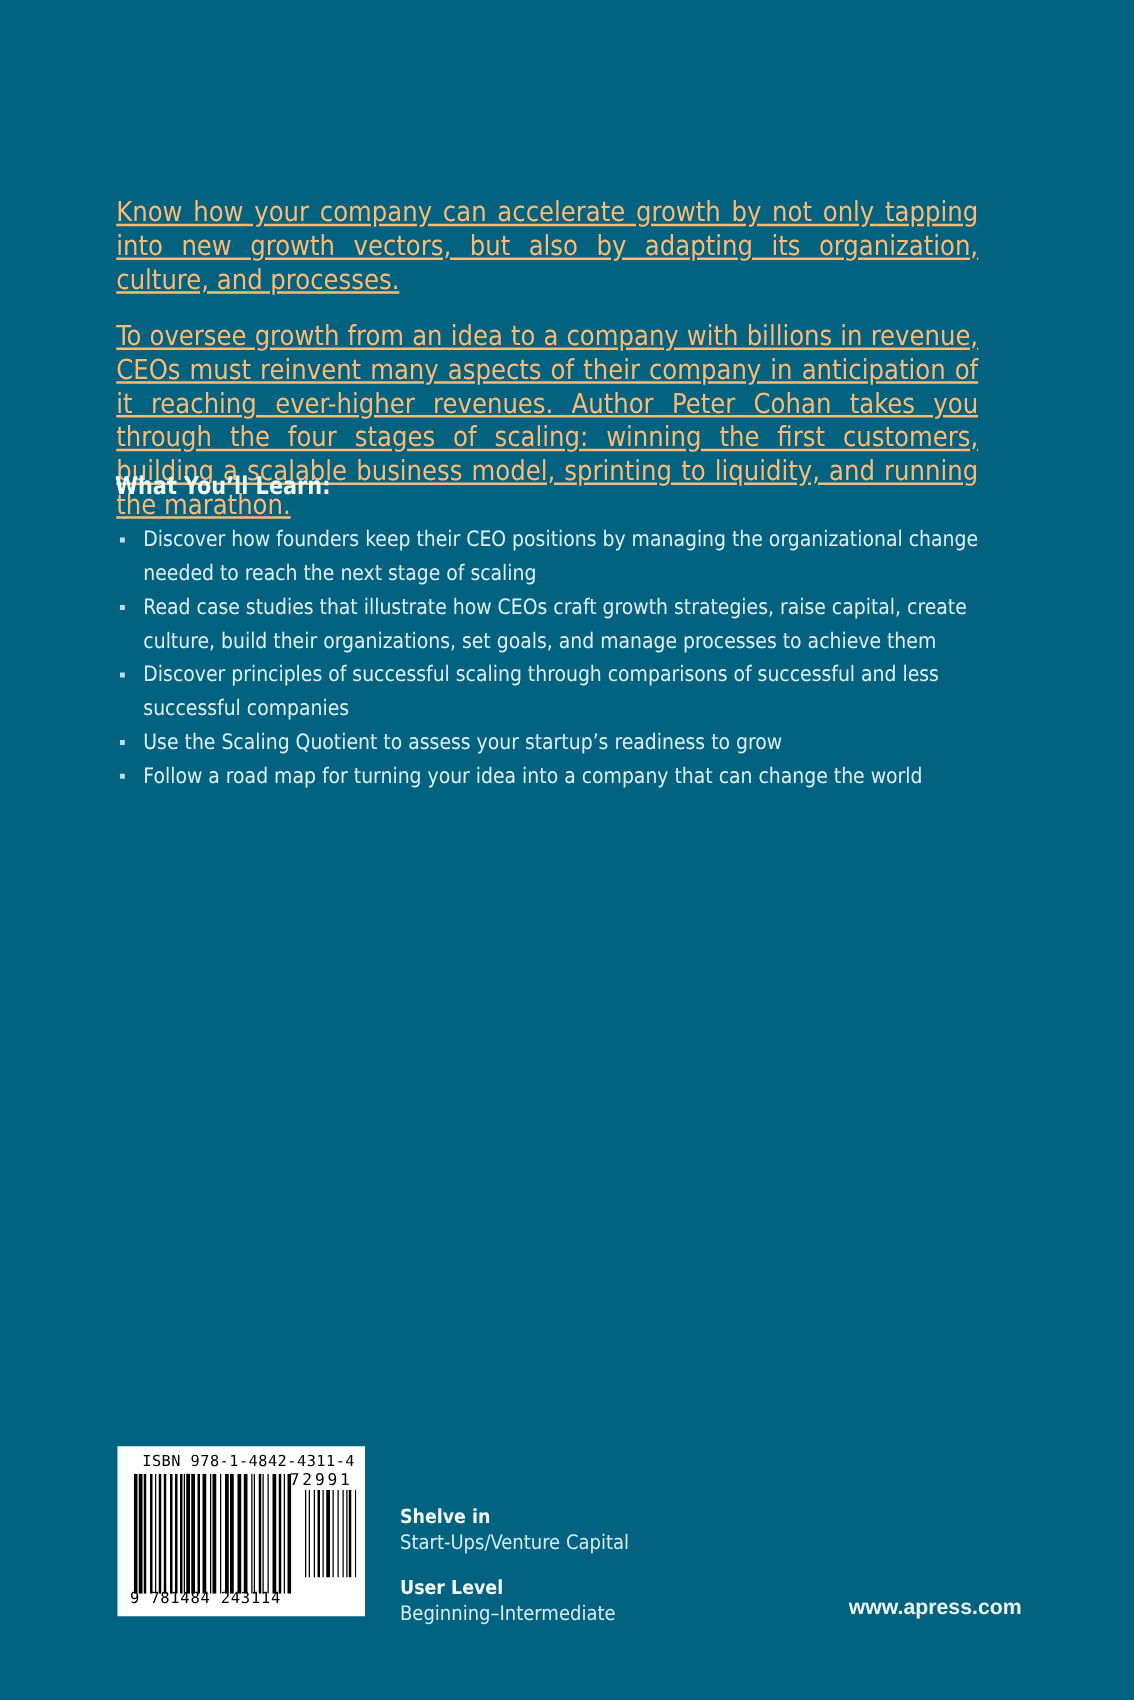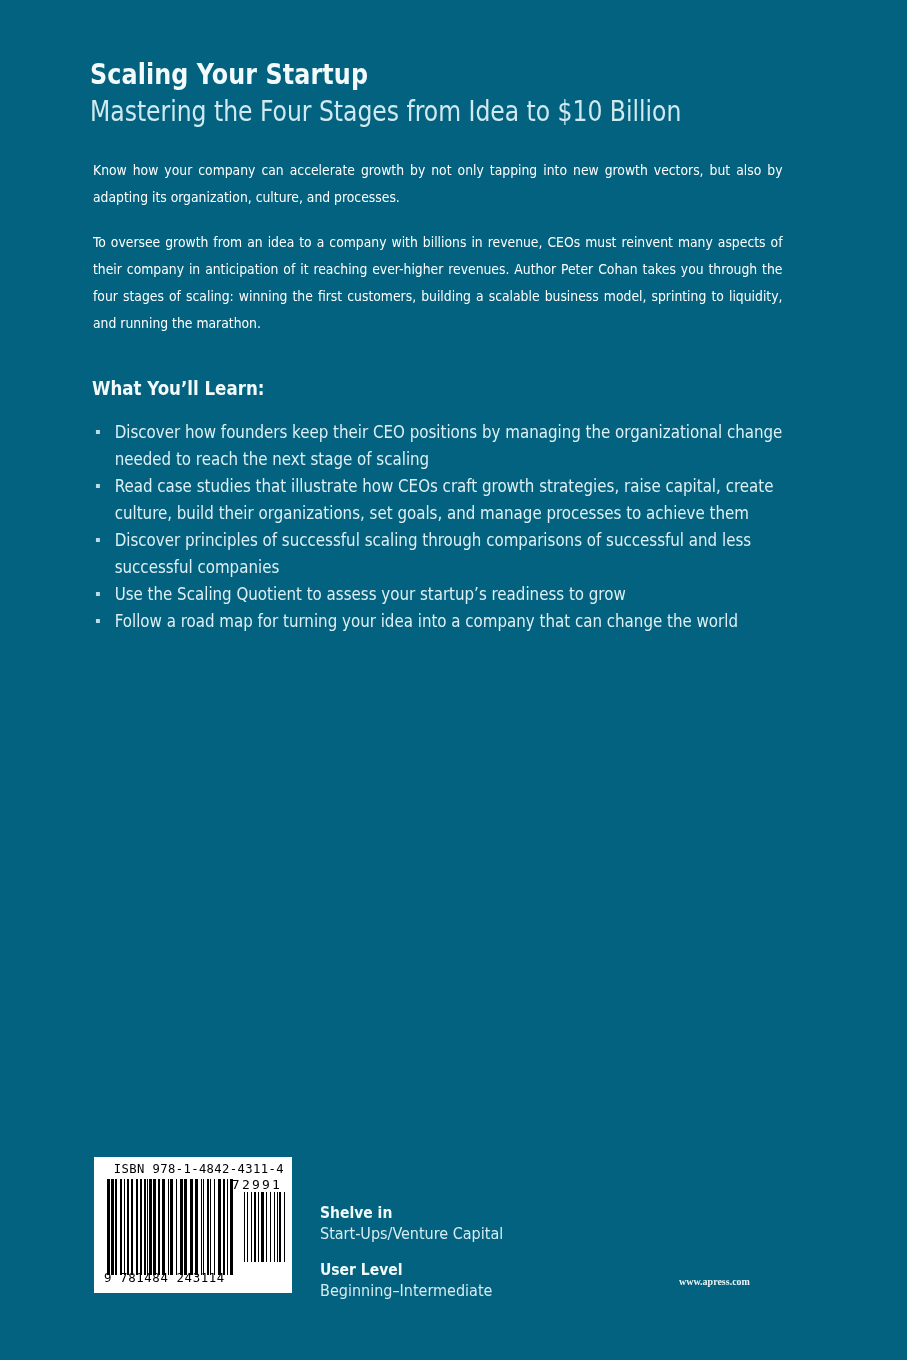--- a/index.html
+++ b/index.html
@@ -50,24 +50,25 @@
     transform-origin: left center;
     margin-top: 1px;
   }
 
   
   .body-copy {
     position: absolute;
     left: 93px;
     top: 157px;
     width: 700px;
-    color: #ffffff;
-    font-family: "DejaVu Sans Condensed", "Liberation Sans Narrow", "Liberation Sans", sans-serif;
-    font-size: 14px;
+    color: #fdba74;
+    font-family: "DejaVu Sans Condensed", "Liberation Sans Narrow", "Liberation Sans", sans-serif;
+    font-size: 22px;
     line-height: 27px;
+    text-decoration: underline;
   }
   .body-copy p {
     margin: 0 0 18px 0;
     text-align: justify;
     text-justify: inter-word;
     transform: scaleX(0.985);
     transform-origin: left top;
   }
   .body-copy p:last-child {
     margin-bottom: 0;
@@ -206,36 +207,32 @@
     font-weight: 400;
     color: #d6ecf1;
     line-height: 21px;
     white-space: nowrap;
   }
 
   .apress-url {
     position: absolute;
     left: 679px;
     top: 1276px;
-    font-family: Liberation Serif, serif;
-    font-size: 10px;
+    font-family: Liberation Sans, sans-serif;
+    font-size: 17px;
     font-weight: 700;
     color: #eaf6f8;
     white-space: nowrap;
   }
 </style>
 </head>
 <body>
 
 <div class="cover">
 
-  <div class="title-block">
-    <div class="book-title">Scaling Your Startup</div>
-    <div class="book-subtitle">Mastering the Four Stages from Idea to $10 Billion</div>
-  </div>
 
   <div class="body-copy">
     <p>Know how your company can accelerate growth by not only tapping into new growth vectors, but also by adapting its organization, culture, and processes.</p>
     <p>To oversee growth from an idea to a company with billions in revenue, CEOs must reinvent many aspects of their company in anticipation of it reaching ever-higher revenues. Author Peter Cohan takes you through the four stages of scaling: winning the first customers, building a scalable business model, sprinting to liquidity, and running the marathon.</p>
   </div>
 
   <div class="learn-heading">What You’ll Learn:</div>
 
   <ul class="learn-list">
     <li><span class="bullet"></span><span>Discover how founders keep their CEO positions by managing the organizational change needed to reach the next stage of scaling</span></li>

